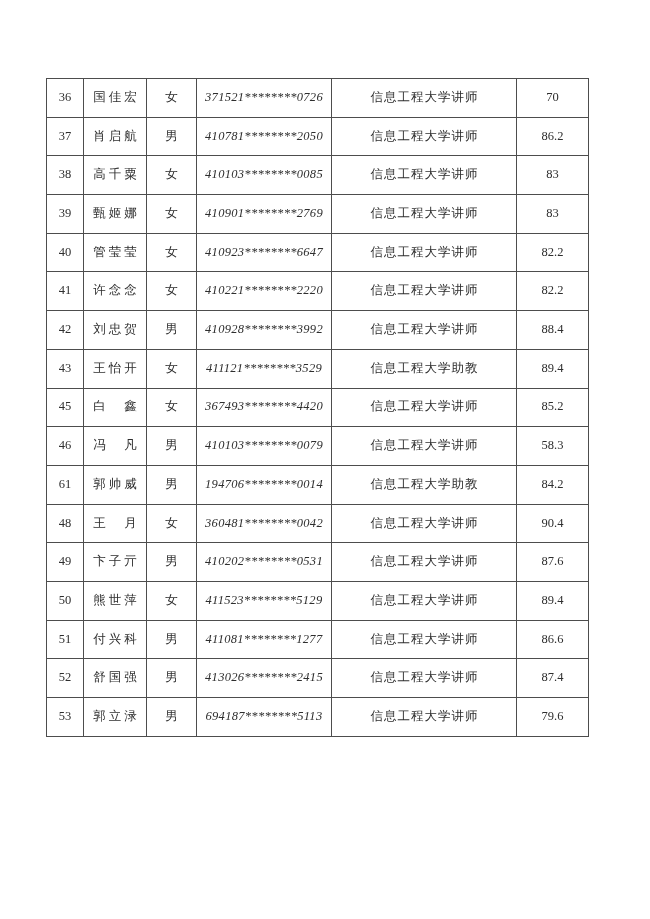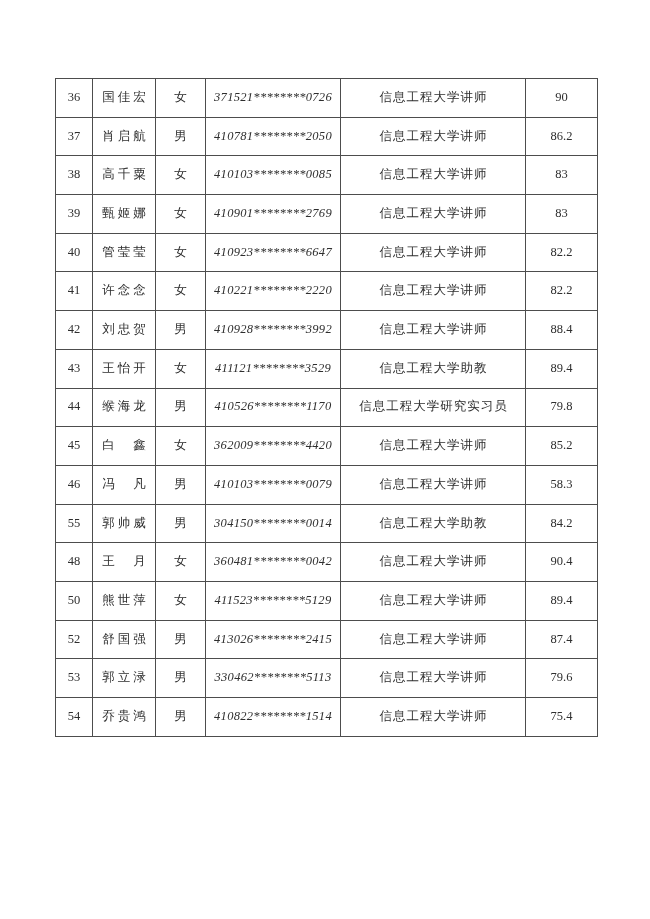--- a/index.html
+++ b/index.html
@@ -16,21 +16,21 @@
   }
   .page {
     position: relative;
     width: 650px;
     height: 919px;
     background: var(--page-bg);
     overflow: hidden;
   }
   table.roster {
     position: absolute;
-    left: 55px;
+    left: 46px;
     top: 78px;
     width: 542px;
     border-collapse: collapse;
     table-layout: fixed;
   }
   table.roster tr {
     height: 38.7px;
   }
   table.roster td {
     border: 1px solid var(--border-color);
@@ -75,21 +75,21 @@
       <col style="width:185px">
       <col style="width:72px">
     </colgroup>
     <tbody>
         <tr>
           <td class="cell-row-number">36</td>
           <td class="cell-name">国佳宏</td>
           <td class="cell-gender">女</td>
           <td class="cell-id-number">371521********0726</td>
           <td class="cell-position">信息工程大学讲师</td>
-          <td class="cell-score">90</td>
+          <td class="cell-score">70</td>
         </tr>
         <tr>
           <td class="cell-row-number">37</td>
           <td class="cell-name">肖启航</td>
           <td class="cell-gender">男</td>
           <td class="cell-id-number">410781********2050</td>
           <td class="cell-position">信息工程大学讲师</td>
           <td class="cell-score">86.2</td>
         </tr>
         <tr>
@@ -134,86 +134,86 @@
         </tr>
         <tr>
           <td class="cell-row-number">43</td>
           <td class="cell-name">王怡开</td>
           <td class="cell-gender">女</td>
           <td class="cell-id-number">411121********3529</td>
           <td class="cell-position">信息工程大学助教</td>
           <td class="cell-score">89.4</td>
         </tr>
         <tr>
-          <td class="cell-row-number">44</td>
-          <td class="cell-name">缑海龙</td>
-          <td class="cell-gender">男</td>
-          <td class="cell-id-number">410526********1170</td>
-          <td class="cell-position">信息工程大学研究实习员</td>
-          <td class="cell-score">79.8</td>
-        </tr>
-        <tr>
           <td class="cell-row-number">45</td>
           <td class="cell-name">白　鑫</td>
           <td class="cell-gender">女</td>
-          <td class="cell-id-number">362009********4420</td>
+          <td class="cell-id-number">367493********4420</td>
           <td class="cell-position">信息工程大学讲师</td>
           <td class="cell-score">85.2</td>
         </tr>
         <tr>
           <td class="cell-row-number">46</td>
           <td class="cell-name">冯　凡</td>
           <td class="cell-gender">男</td>
           <td class="cell-id-number">410103********0079</td>
           <td class="cell-position">信息工程大学讲师</td>
           <td class="cell-score">58.3</td>
         </tr>
         <tr>
-          <td class="cell-row-number">55</td>
+          <td class="cell-row-number">61</td>
           <td class="cell-name">郭帅威</td>
           <td class="cell-gender">男</td>
-          <td class="cell-id-number">304150********0014</td>
+          <td class="cell-id-number">194706********0014</td>
           <td class="cell-position">信息工程大学助教</td>
           <td class="cell-score">84.2</td>
         </tr>
         <tr>
           <td class="cell-row-number">48</td>
           <td class="cell-name">王　月</td>
           <td class="cell-gender">女</td>
           <td class="cell-id-number">360481********0042</td>
           <td class="cell-position">信息工程大学讲师</td>
           <td class="cell-score">90.4</td>
         </tr>
         <tr>
+          <td class="cell-row-number">49</td>
+          <td class="cell-name">卞子亓</td>
+          <td class="cell-gender">男</td>
+          <td class="cell-id-number">410202********0531</td>
+          <td class="cell-position">信息工程大学讲师</td>
+          <td class="cell-score">87.6</td>
+        </tr>
+        <tr>
           <td class="cell-row-number">50</td>
           <td class="cell-name">熊世萍</td>
           <td class="cell-gender">女</td>
           <td class="cell-id-number">411523********5129</td>
           <td class="cell-position">信息工程大学讲师</td>
           <td class="cell-score">89.4</td>
         </tr>
         <tr>
+          <td class="cell-row-number">51</td>
+          <td class="cell-name">付兴科</td>
+          <td class="cell-gender">男</td>
+          <td class="cell-id-number">411081********1277</td>
+          <td class="cell-position">信息工程大学讲师</td>
+          <td class="cell-score">86.6</td>
+        </tr>
+        <tr>
           <td class="cell-row-number">52</td>
           <td class="cell-name">舒国强</td>
           <td class="cell-gender">男</td>
           <td class="cell-id-number">413026********2415</td>
           <td class="cell-position">信息工程大学讲师</td>
           <td class="cell-score">87.4</td>
         </tr>
         <tr>
           <td class="cell-row-number">53</td>
           <td class="cell-name">郭立渌</td>
           <td class="cell-gender">男</td>
-          <td class="cell-id-number">330462********5113</td>
+          <td class="cell-id-number">694187********5113</td>
           <td class="cell-position">信息工程大学讲师</td>
           <td class="cell-score">79.6</td>
-        </tr>
-        <tr>
-          <td class="cell-row-number">54</td>
-          <td class="cell-name">乔贵鸿</td>
-          <td class="cell-gender">男</td>
-          <td class="cell-id-number">410822********1514</td>
-          <td class="cell-position">信息工程大学讲师</td>
-          <td class="cell-score">75.4</td>
         </tr>
       </tbody>
   </table>
 </div>
 
 </body></html>

